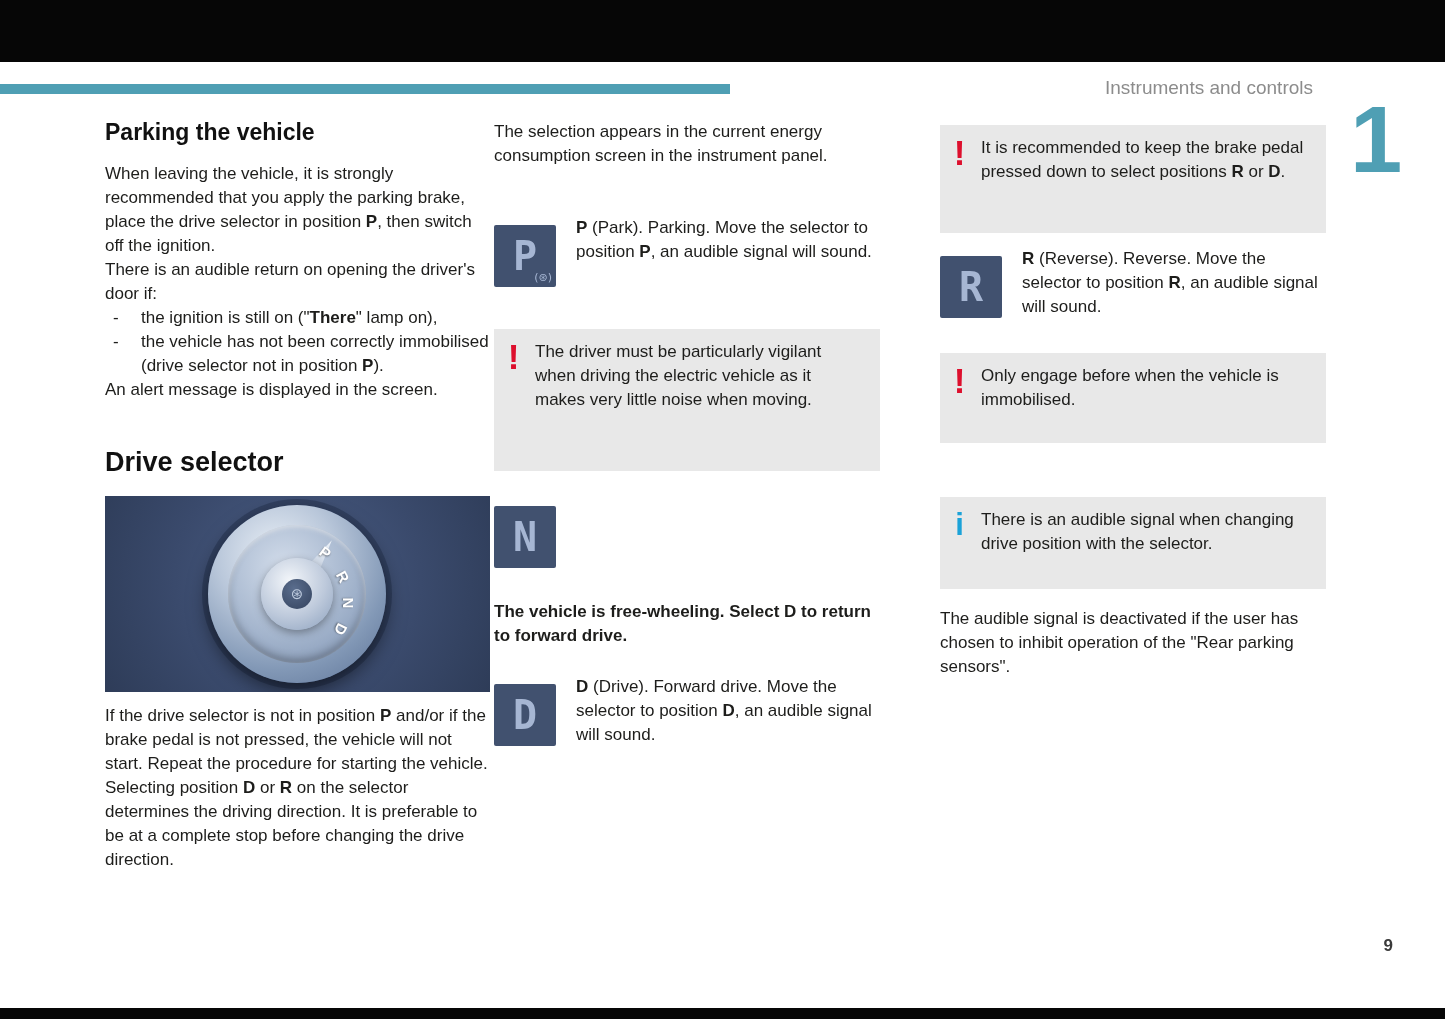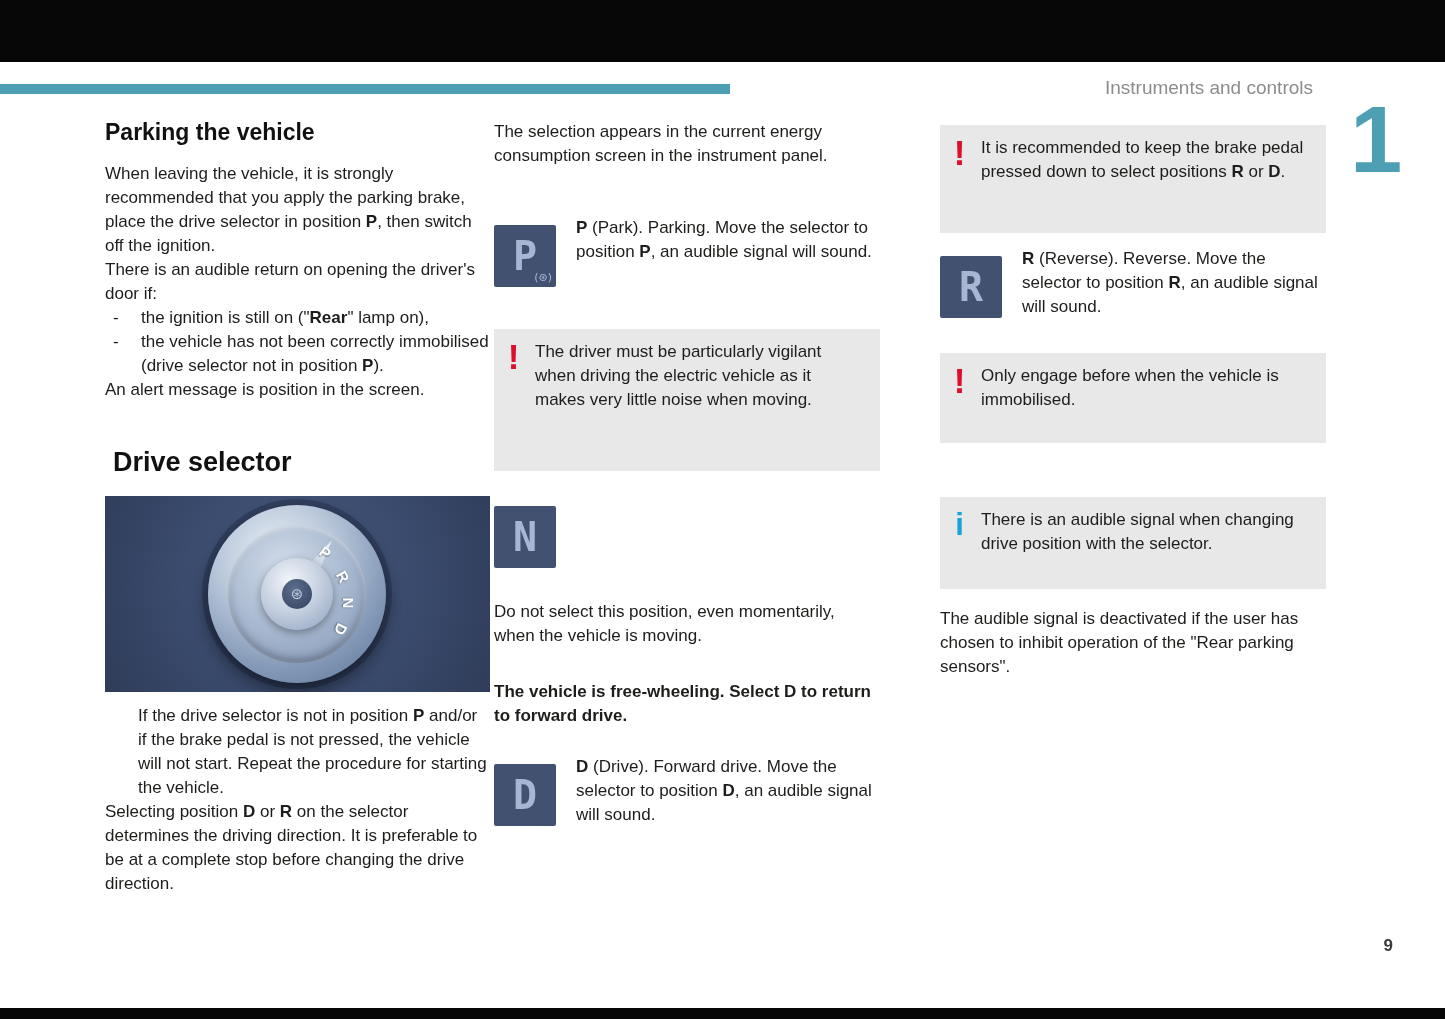--- a/index.html
+++ b/index.html
@@ -11,25 +11,25 @@
   .header-title{position:absolute;top:77px;right:132px;font-size:19px;line-height:22px;color:var(--muted,#8c8c8c);}
   .chapter-num{position:absolute;top:104px;left:1350px;font-size:94px;line-height:72px;font-weight:bold;color:var(--accent,#4f9fb4);}
   .page-num{position:absolute;top:936px;right:52px;font-size:17px;font-weight:bold;color:#3a3a3a;}
 
   .col{position:absolute;width:386px;font-size:17px;line-height:24px;}
   .col1{left:105px;top:118px;width:385px;}
   .col2{left:494px;top:120px;}
   .col3{left:940px;top:125px;}
   p{margin:0;}
   .h-parking{font-size:23px;line-height:28px;font-weight:bold;margin:0 0 16px;color:#111;}
-  .h-drive{font-size:27px;line-height:32px;font-weight:bold;margin:44px 8px 18px;color:#111;}
+  .h-drive{font-size:27px;line-height:32px;font-weight:bold;margin:44px 0 18px;color:#111;}
   .list-row{display:flex;}
   .list-dash{width:28px;flex:none;padding-left:8px;}
   .list-text{flex:1;}
-  .outro{margin-top:12px;margin-left:33px;}
+  .outro{margin-top:12px;}
 
   .gear-item{display:flex;gap:20px;margin-top:26px;}
   .gi-park{margin-top:48px;}
   .gi-drive{margin-top:27px;}
   .gi-reverse{margin-top:14px;}
   .gear-icon{position:relative;width:62px;height:62px;flex:none;margin-top:9px;background:var(--icon-bg,#41516f);border-radius:2px;display:flex;align-items:center;justify-content:center;}
   .gear-glyph{font-family:"DejaVu Sans Mono",monospace;font-weight:bold;font-size:40px;line-height:1;color:var(--icon-fg,#a6b6d3);}
   .wheel-mini{position:absolute;right:4px;bottom:4px;font-size:11px;line-height:11px;color:var(--icon-fg,#a6b6d3);font-family:"DejaVu Sans",sans-serif;}
   .gear-text{flex:1;}
 
@@ -68,28 +68,28 @@
   <div class="header-title">Instruments and controls</div>
   <div class="chapter-num">1</div>
 
   <div class="col col1">
     <h1 class="h-parking">Parking the vehicle</h1>
     <p class="body">When leaving the vehicle, it is strongly recommended that you apply the parking brake, place the drive selector in position <b>P</b>, then switch off the ignition.</p>
     <p class="body">There is an audible return on opening the driver's door if:</p>
     <div class="list">
       <div class="list-row">
         <span class="list-dash">-</span>
-        <span class="list-text">the ignition is still on ("<b>Rear</b>" lamp on),</span>
+        <span class="list-text">the ignition is still on ("<b>There</b>" lamp on),</span>
       </div>
       <div class="list-row">
         <span class="list-dash">-</span>
         <span class="list-text">the vehicle has not been correctly immobilised (drive selector not in position <b>P</b>).</span>
       </div>
     </div>
-    <p class="body">An alert message is position in the screen.</p>
+    <p class="body">An alert message is displayed in the screen.</p>
 
     <h2 class="h-drive">Drive selector</h2>
 
     <div class="selector-img">
       <div class="dial">
         <div class="dial-ring"></div>
         <div class="dial-wedge"></div>
         <div class="dial-hub"></div>
         <div class="dial-cap">⊛</div>
         <span class="dial-letter dl-p">P</span>
@@ -118,21 +118,20 @@
       <span class="note-icon warn">!</span>
       <p class="note-text">The driver must be particularly vigilant when driving the electric vehicle as it makes very little noise when moving.</p>
     </div>
 
     <div class="gear-item">
       <div class="gear-icon">
         <span class="gear-glyph">N</span>
       </div>
     </div>
 
-    <p class="body mt-n1">Do not select this position, even momentarily, when the vehicle is moving.</p>
     <p class="body mt-n2">The vehicle is free-wheeling. Select <b>D</b> to return to forward drive.</p>
 
     <div class="gear-item gi-drive">
       <div class="gear-icon">
         <span class="gear-glyph">D</span>
       </div>
       <p class="gear-text"><b>D</b> (Drive). Forward drive. Move the selector to position <b>D</b>, an audible signal will sound.</p>
     </div>
   </div>
 

